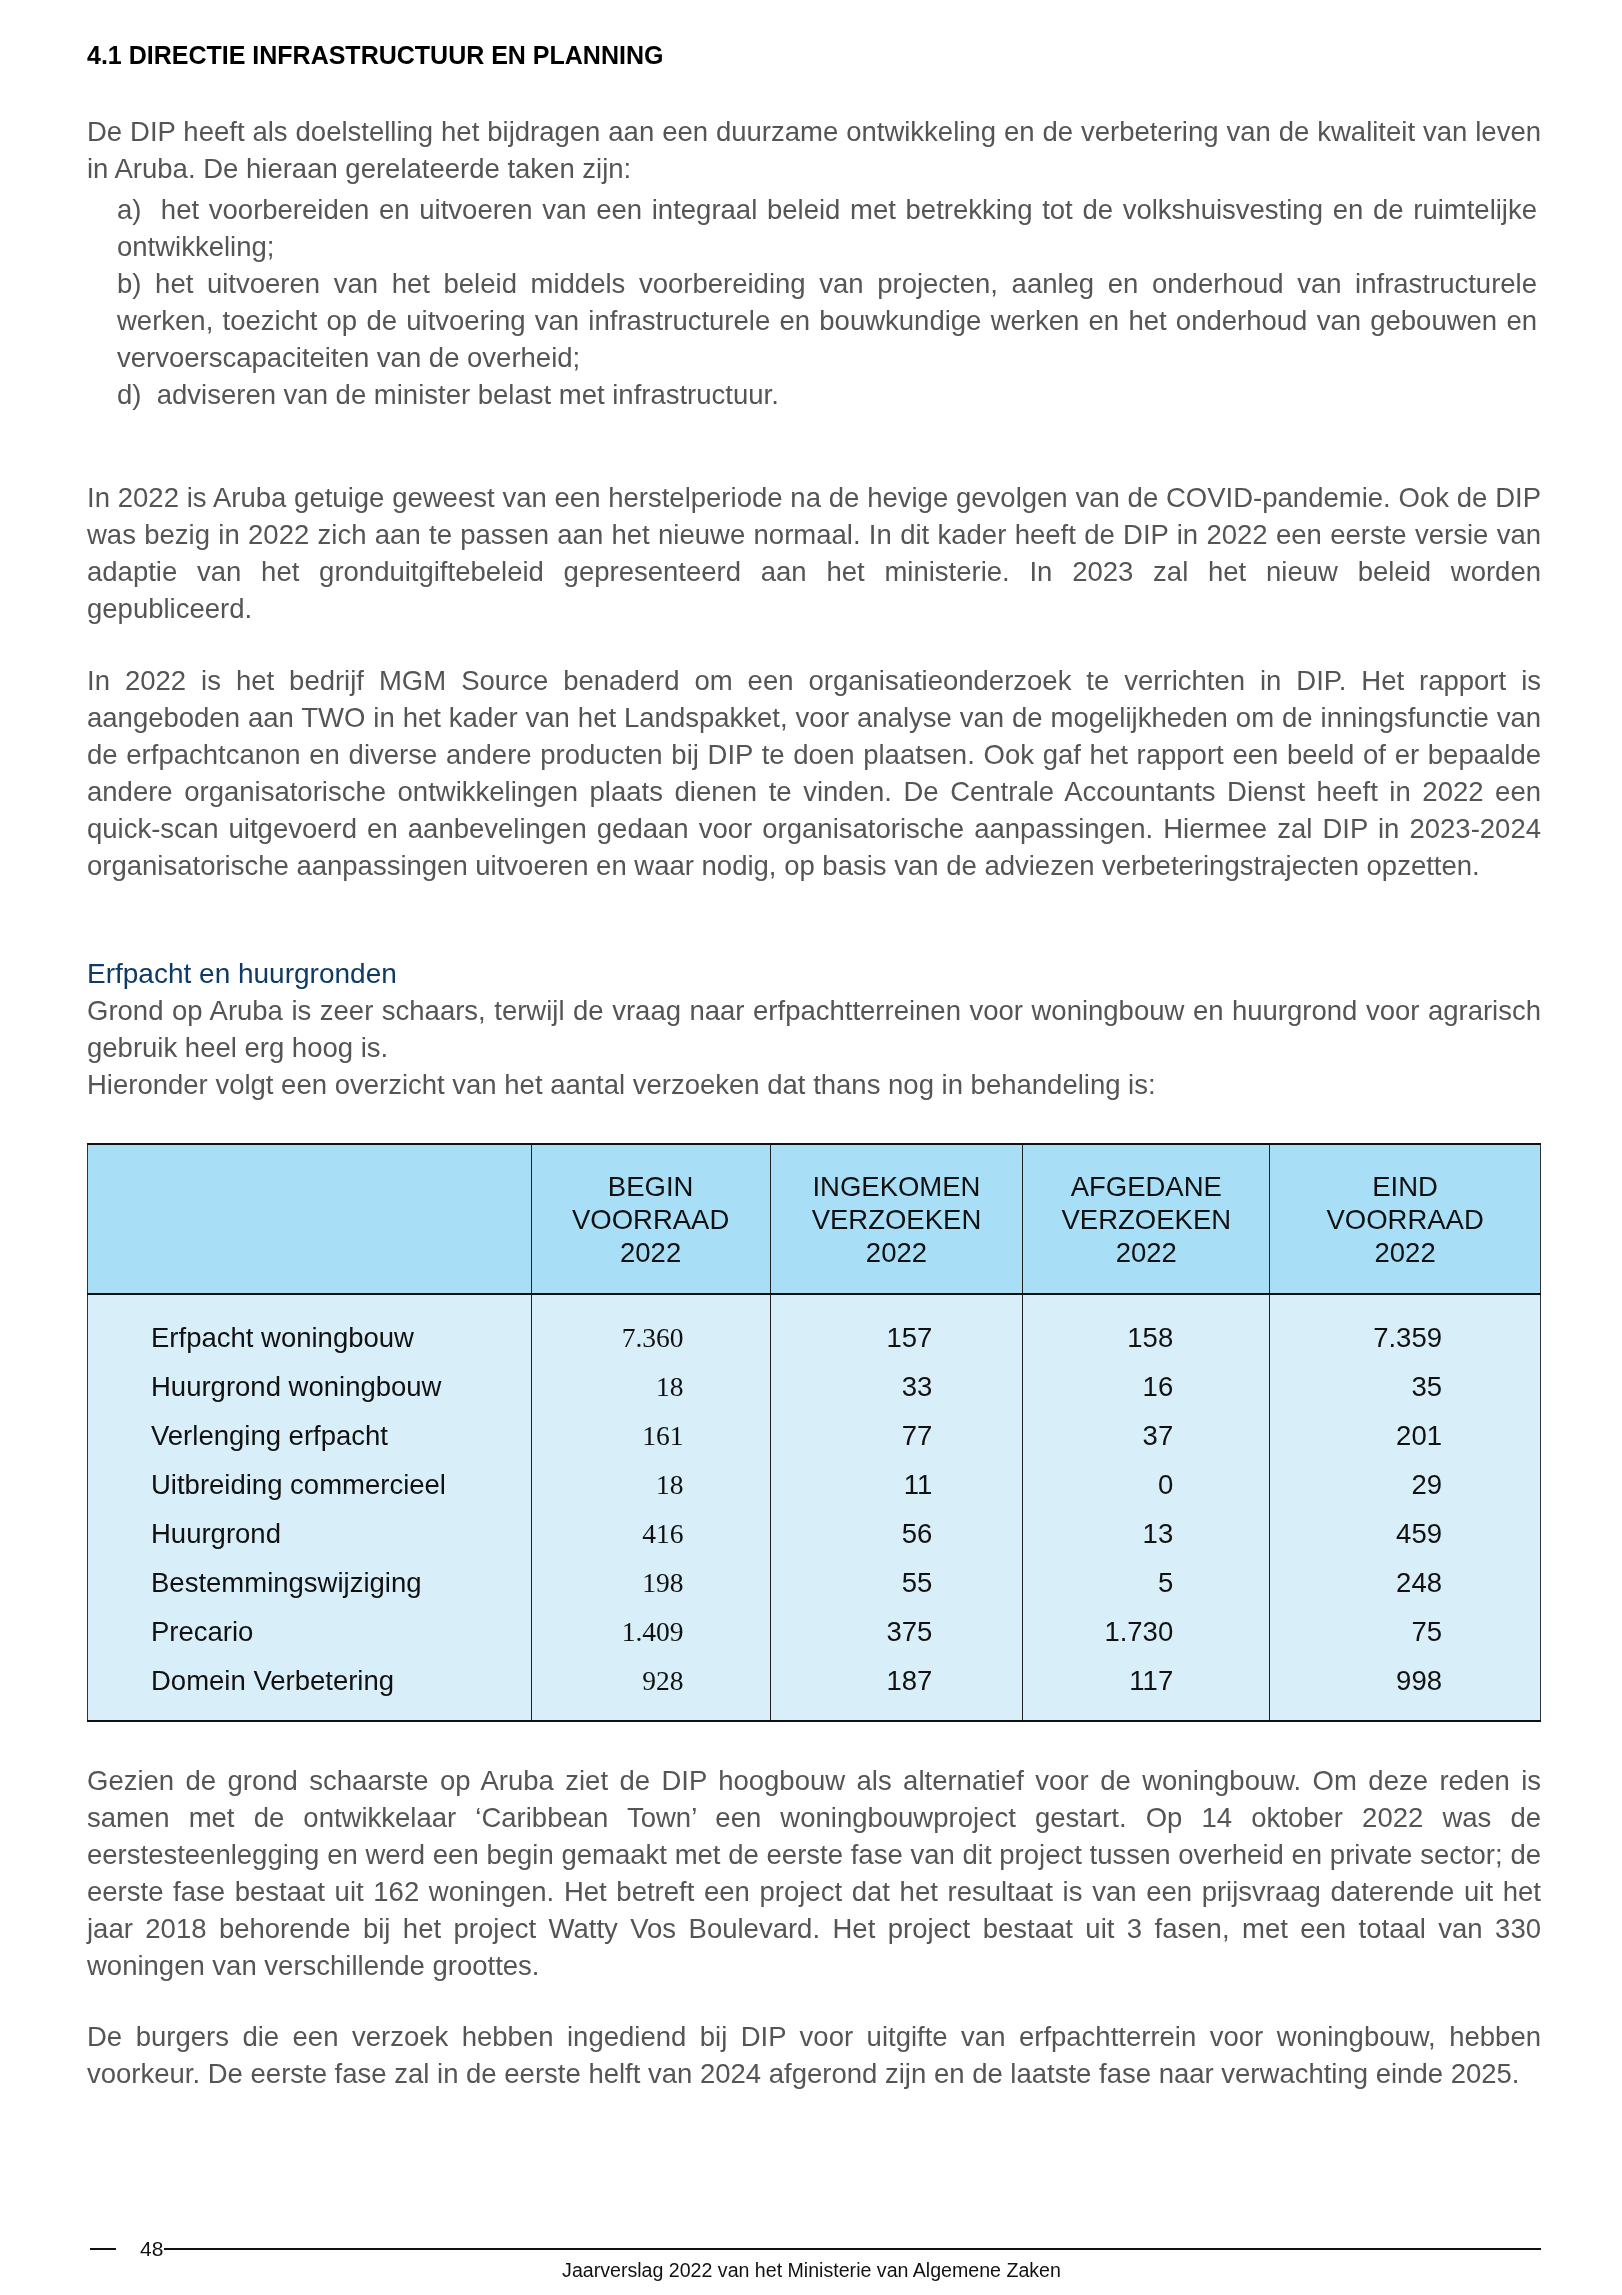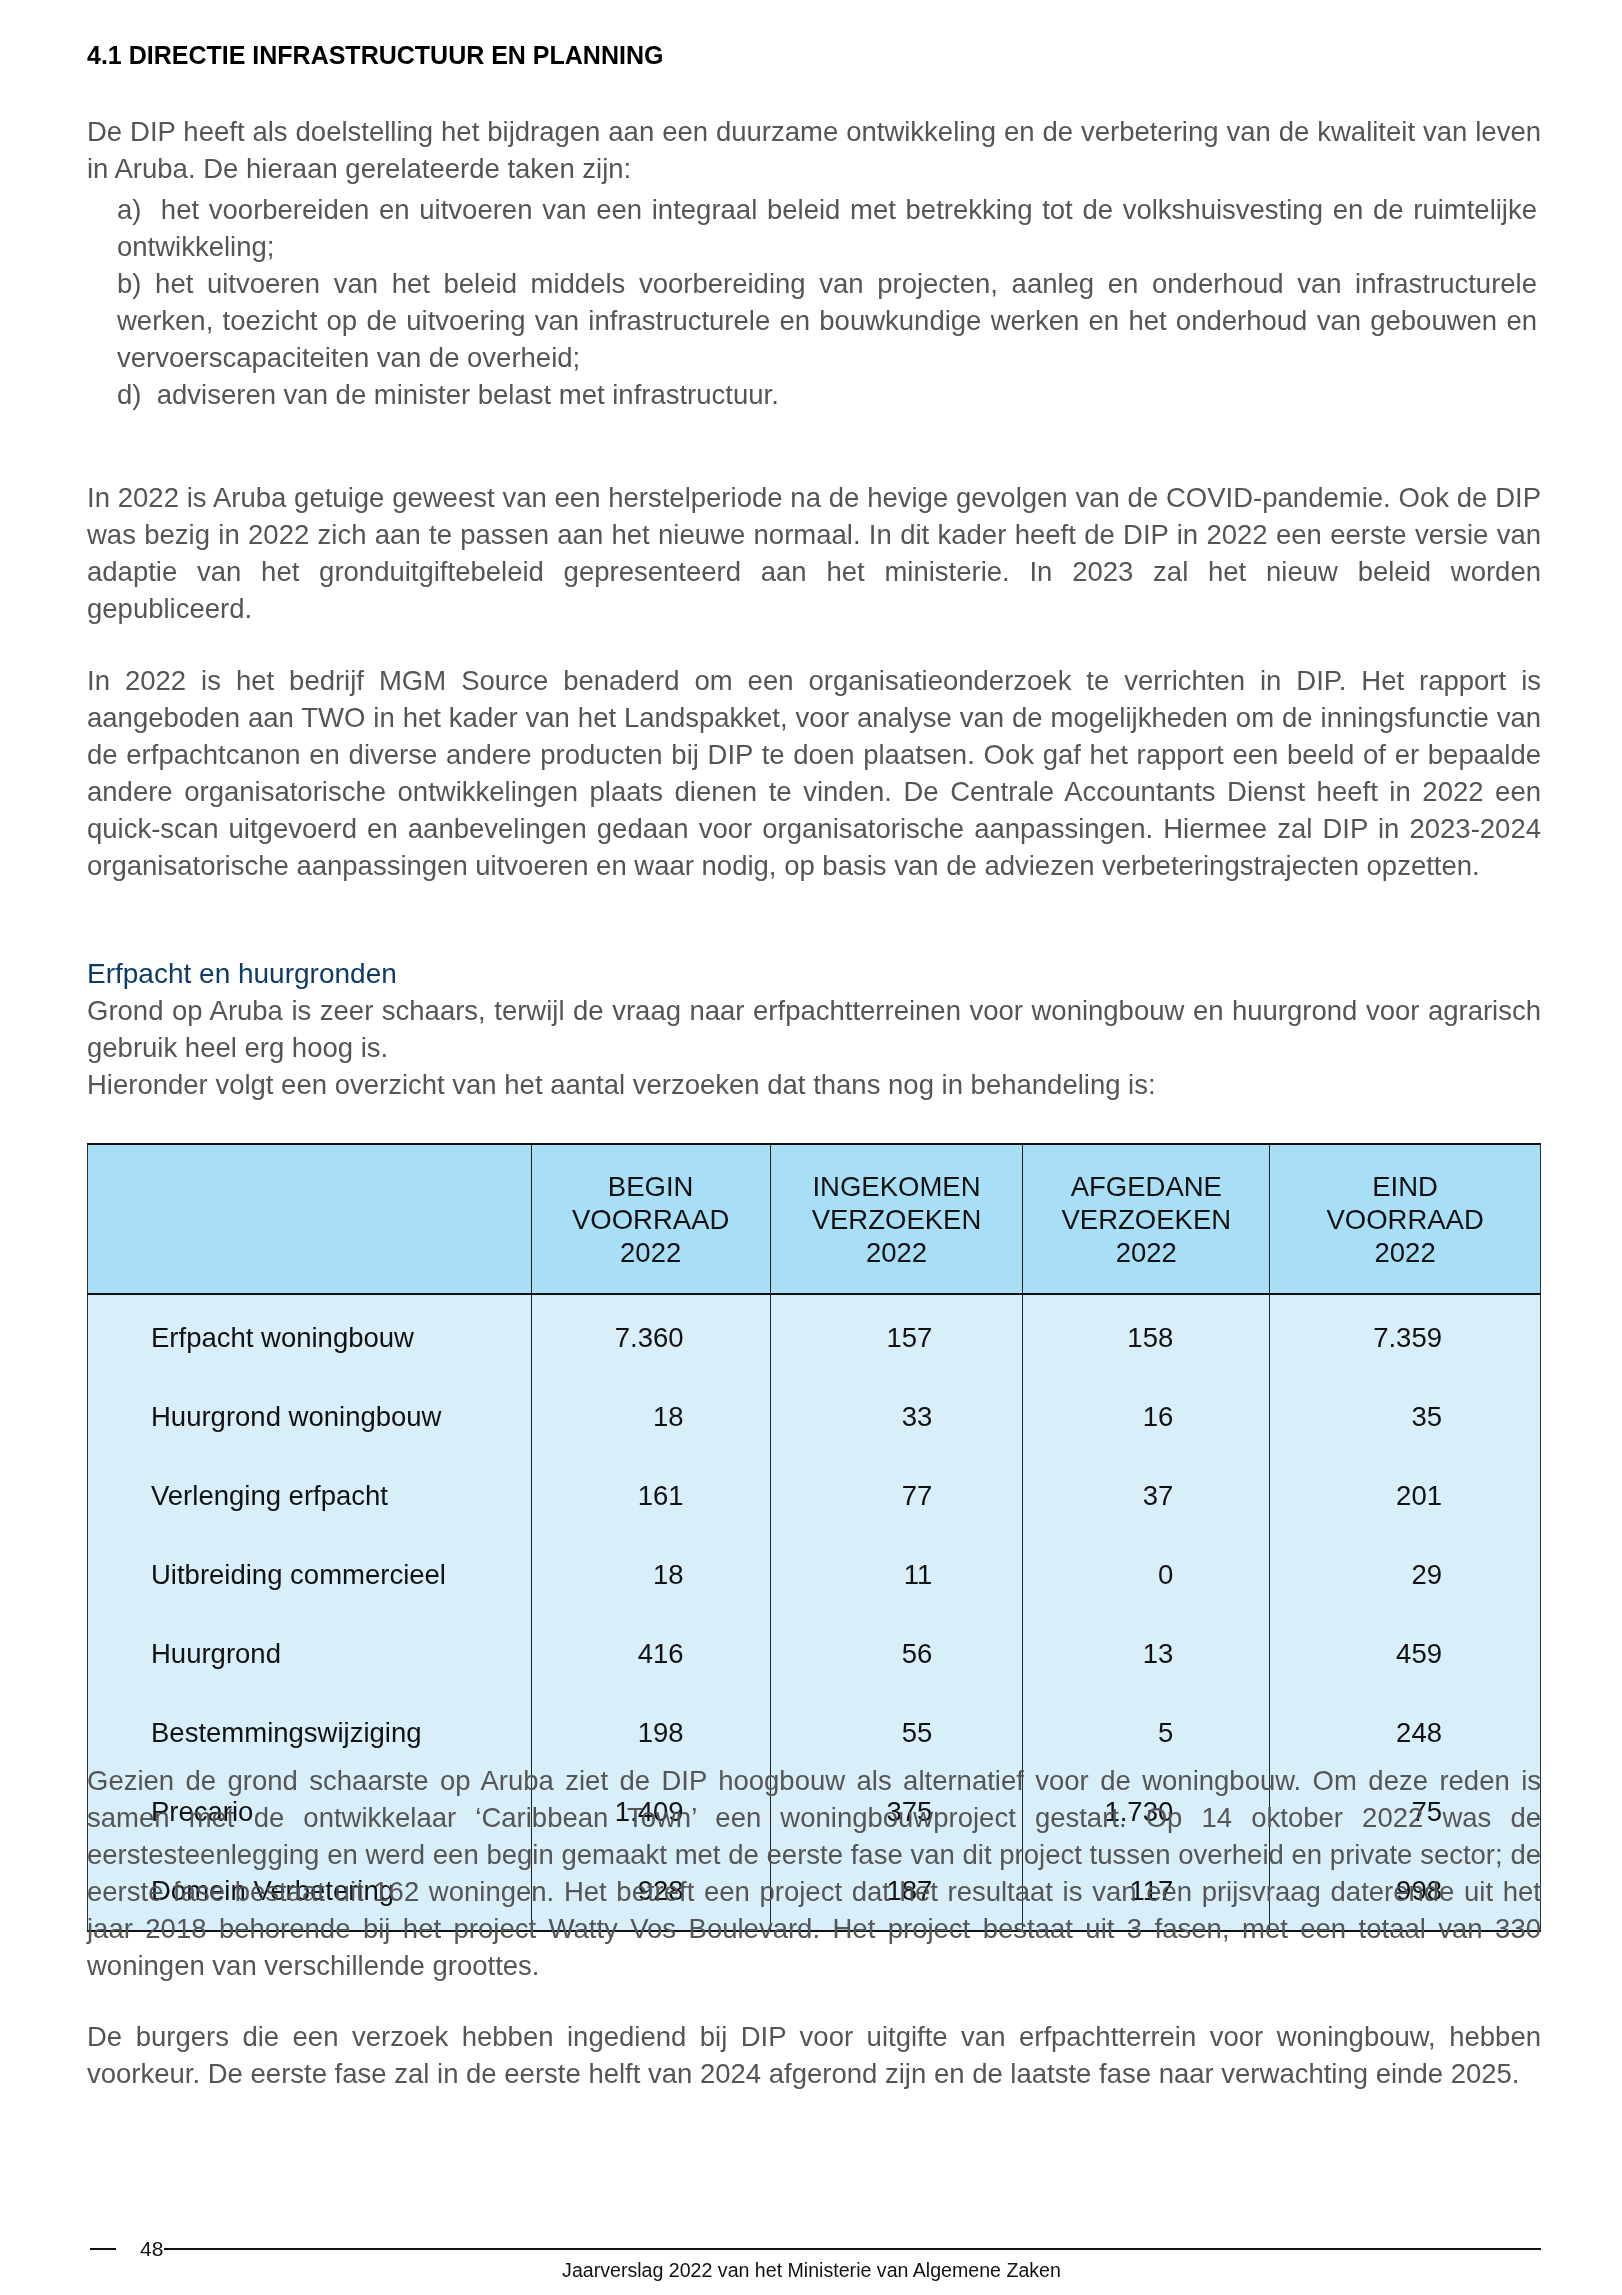--- a/index.html
+++ b/index.html
@@ -28,27 +28,27 @@
     border-top: 2px solid #111; border-bottom: 2px solid #111;
     border-left: 1.3px solid #333; border-right: 1.3px solid #333;
   }
   table.data th {
     background: #a8dff6; font-weight: normal; font-size: 27.5px; line-height: 33px;
     text-align: center; height: 126px; vertical-align: middle; padding: 11px;
     border-left: 1.3px solid #222; border-bottom: 2px solid #111;
   }
   table.data th:first-child { border-left: none; }
   table.data td {
-    background: #d8eef8; font-size: 27.5px; height: 49px; padding: 15px; vertical-align: middle;
+    background: #d8eef8; font-size: 27.5px; height: 49px; padding: 0; vertical-align: middle;
     border-left: 1.3px solid #222;
     margin-top: 44px;
   }
   table.data td:first-child { border-left: none; padding-left: 63px; text-align: left; }
   table.data td.num { text-align: right; }
-  table.data td.c1 { padding-right: 86px; }
+  table.data td.c1 { padding-right: 86px; font-family: Liberation Serif, serif; }
   table.data td.c2 { padding-right: 90px; }
   table.data td.c3 { padding-right: 96px; }
   table.data td.c4 { padding-right: 98px; }
   table.data tr.first td { padding-top: 18.3px; }
   table.data tr.last td { padding-bottom: 14.4px; }
   .footer-dash { position: absolute; left: 90px; top: 2248px; width: 26px; height: 2px; background: #111; }
   .footer-page { position: absolute; left: 124px; top: 2237px; font-family: "Liberation Sans", sans-serif; font-size: 21px; color: #111; margin-left: 16px; }
   .footer-line { position: absolute; left: 164px; top: 2248px; width: 1377px; height: 2px; background: #111; }
   .footer-caption { position: absolute; left: 0; width: 1623px; top: 2259px; text-align: center; font-family: "Liberation Sans", sans-serif; font-size: 19.6px; color: #111; }
 </style>

